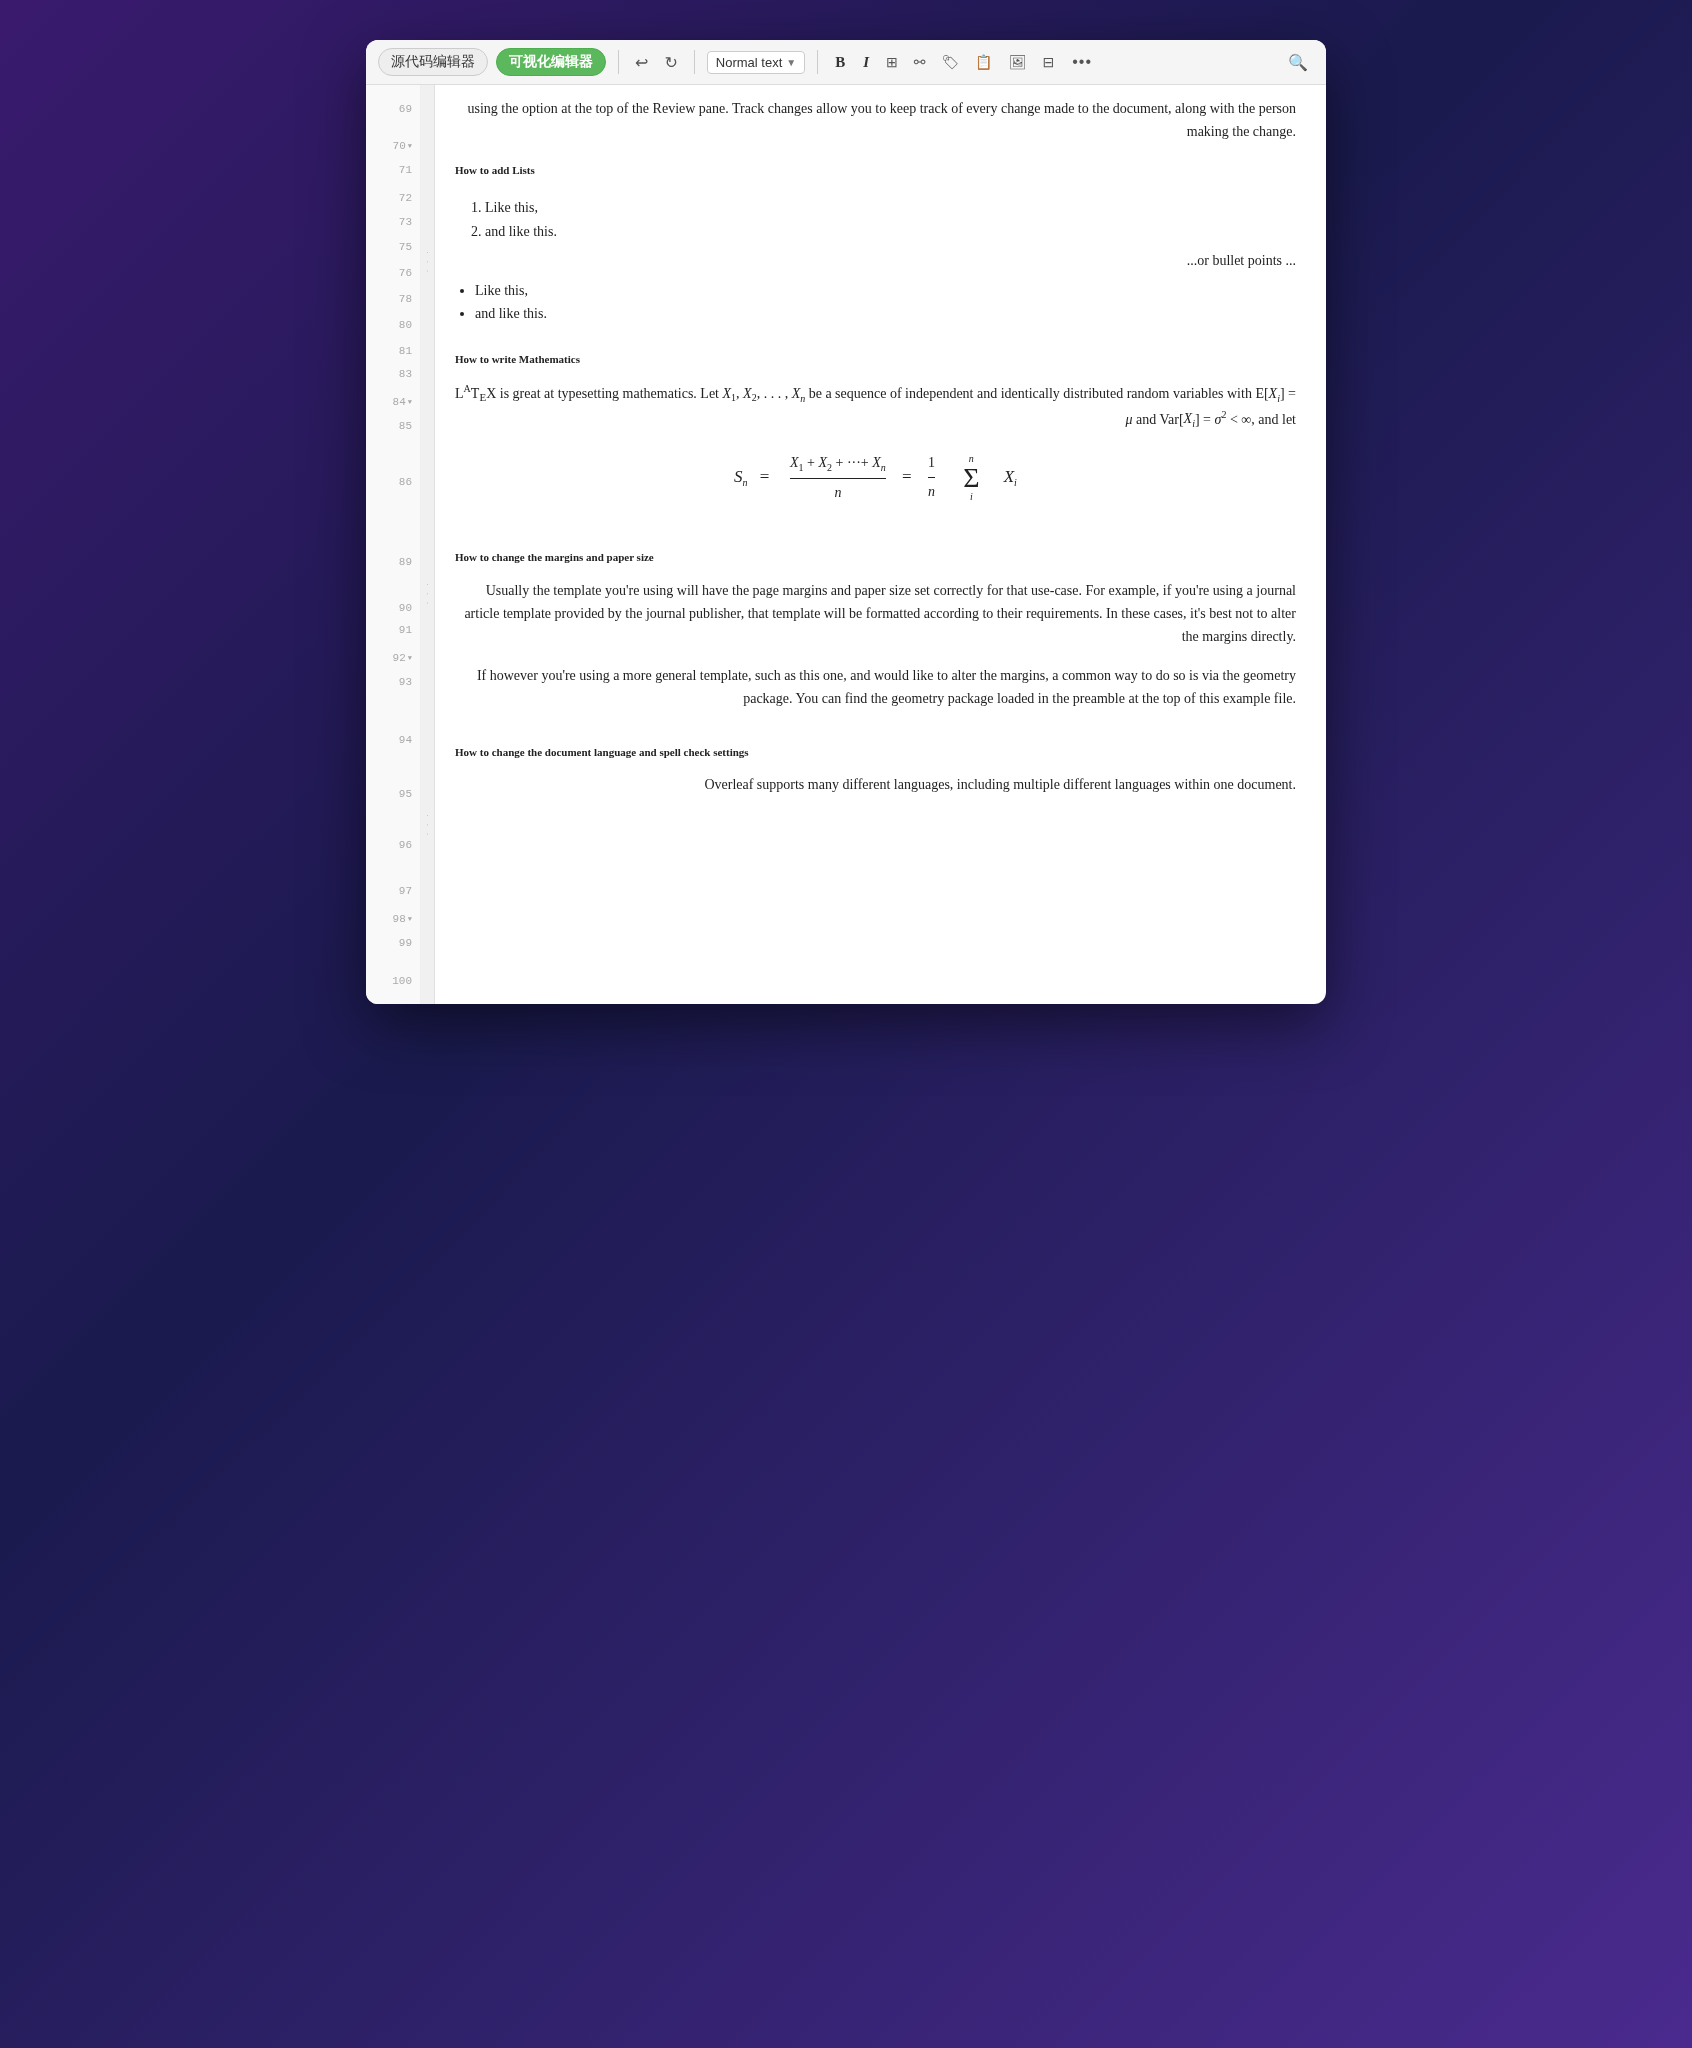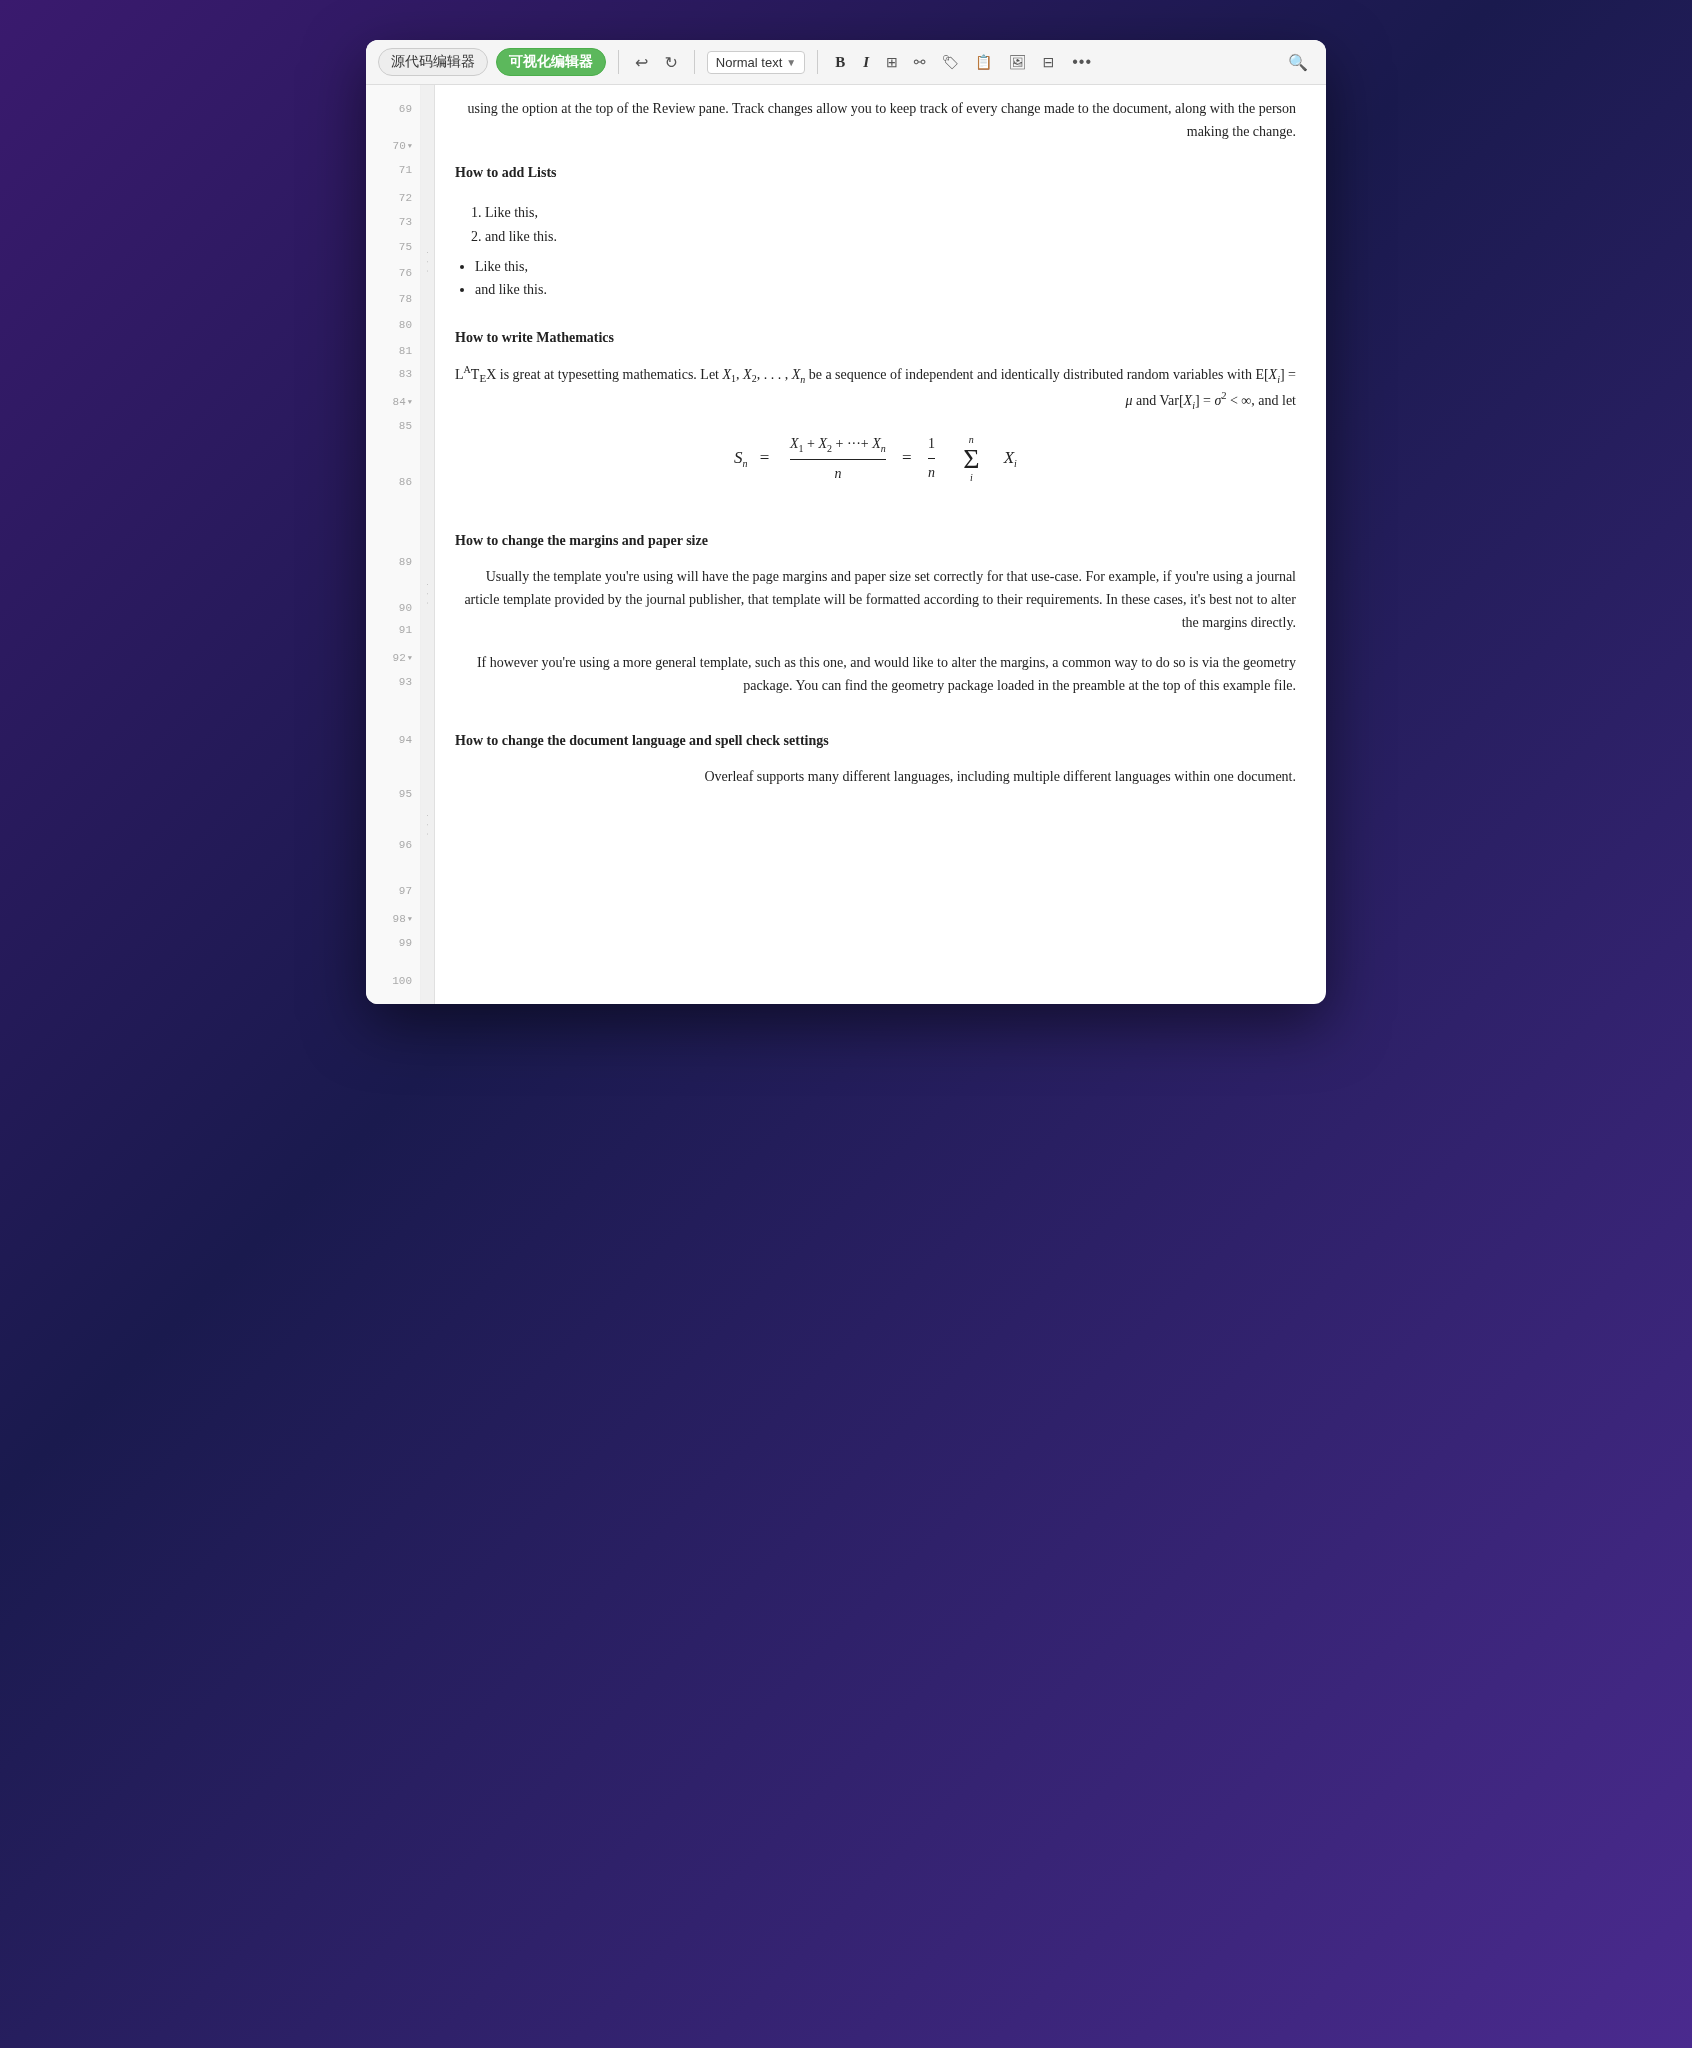--- a/index.html
+++ b/index.html
@@ -203,21 +203,21 @@
       overflow: hidden;
     }
 
     .intro-text {
       padding: 12px 0 8px 0;
       line-height: 1.6;
       font-size: 14px;
     }
 
     .section-heading {
-      font-size: 14px;
+      font-size: 11px;
       font-weight: bold;
       margin: 10px 0 4px 0;
       font-family: 'Georgia', serif;
     }
 
     .body-text {
       font-size: 14px;
       line-height: 1.65;
       margin-bottom: 6px;
       text-align: right;
@@ -375,20 +375,21 @@
     <div class="content-area">
 
       <div class="intro-text body-text">using the option at the top of the Review pane. Track changes allow you to keep track of every change made to the document, along with the person making the change.</div>
 
       <div class="section-heading">How to add Lists</div>
       <div style="height:6px;"></div>
       <ol class="ordered-list">
         <li>Like this,</li>
         <li>and like this.</li>
       </ol>
+      <div class="body-text">...or bullet points ...</div>
       <ul class="bullet-list">
         <li>Like this,</li>
         <li>and like this.</li>
       </ul>
       <div style="height:8px;"></div>
 
       <div class="section-heading">How to write Mathematics</div>
       <div style="height:8px;"></div>
       <div class="body-text">
         L<span style="font-size:10px;vertical-align:super;">A</span>T<span style="font-size:11px;vertical-align:sub;">E</span>X is great at typesetting mathematics. Let <em>X</em><sub>1</sub>, <em>X</em><sub>2</sub>, . . . , <em>X<sub>n</sub></em> be a sequence of independent and identically distributed random variables with E[<em>X<sub>i</sub></em>] = <em>μ</em> and Var[<em>X<sub>i</sub></em>] = <em>σ</em><sup>2</sup> &lt; ∞, and let

